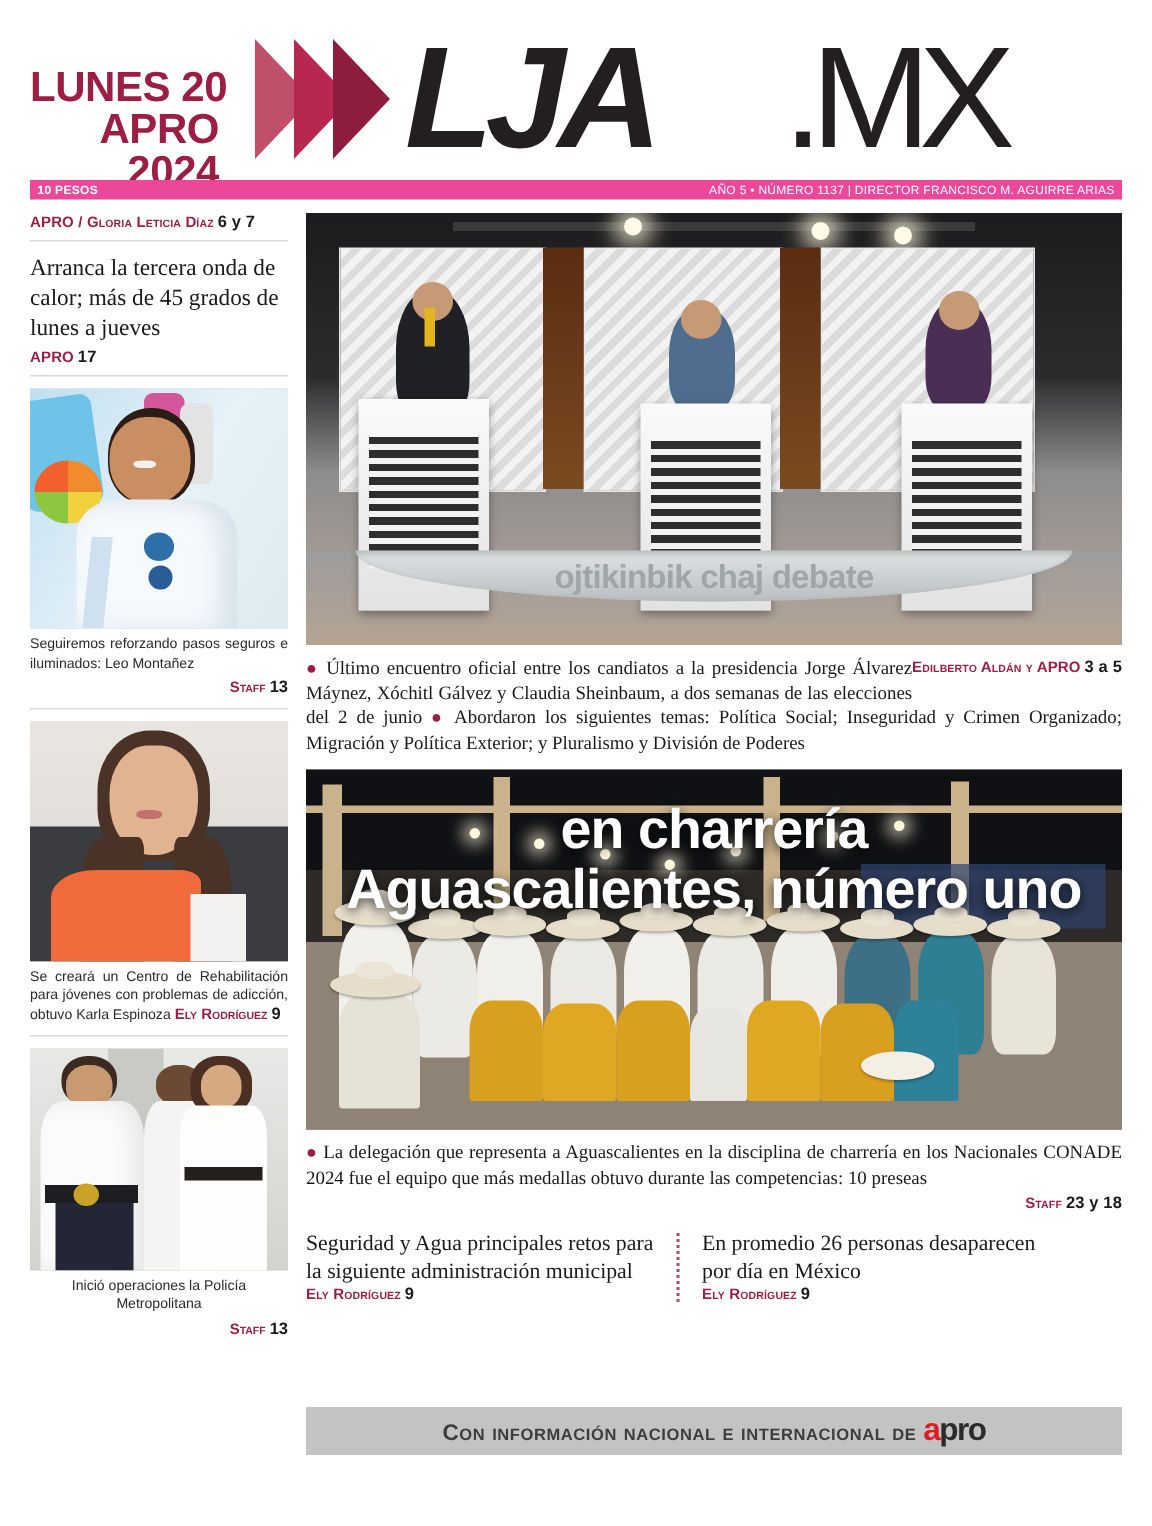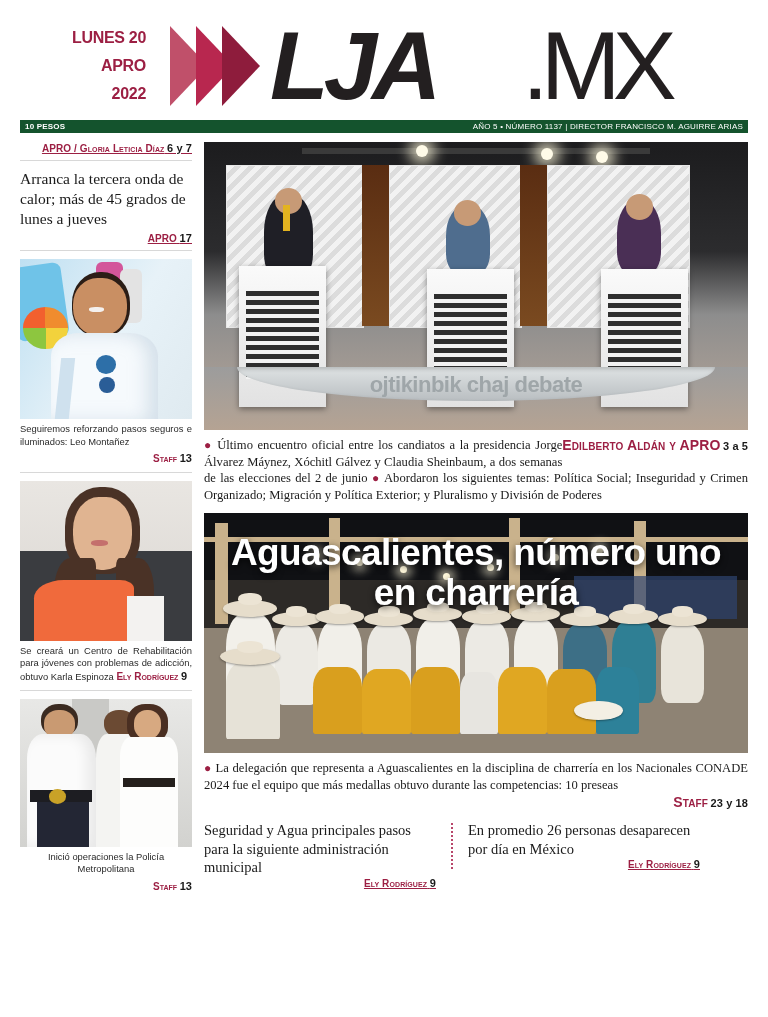--- a/index.html
+++ b/index.html
@@ -1,46 +1,46 @@
 <!DOCTYPE html>
 <html><head>
 <meta charset="utf-8">
 <style>
   html,body{margin:0;padding:0;background:#ffffff;}
   body{width:768px;height:1017px;overflow:hidden;font-family:"Liberation Serif",serif;}
   .page{position:relative;width:768px;height:1017px;background:#fff;}
 
   
   .masthead{position:absolute;left:0;top:0;width:768px;height:118px;}
-  .dateblock{position:absolute;left:20px;top:24px;width:126px;text-align:right;
-    font-family:"Liberation Sans",sans-serif;font-weight:bold;font-size:16px;line-height:28px;
+  .dateblock{position:absolute;left:20px;top:44px;width:126px;text-align:right;
+    font-family:"Liberation Sans",sans-serif;font-weight:bold;font-size:28px;line-height:28px;
     color:#9c1f43;letter-spacing:-0.3px;}
   .dateblock div{white-space:nowrap;}
 
   .logo{position:absolute;left:170px;top:18px;width:580px;height:100px;text-align:center;}
   .chev{position:absolute;top:8px;width:0;height:0;}
   .chev1{left:0;border-top:40px solid transparent;border-bottom:40px solid transparent;border-left:38px solid #c0506a;}
   .chev2{left:26px;border-top:40px solid transparent;border-bottom:40px solid transparent;border-left:38px solid #b8274f;}
   .chev3{left:52px;border-top:40px solid transparent;border-bottom:40px solid transparent;border-left:38px solid #8e1c3c;}
   .lja{position:absolute;left:100px;top:-2px;font-family:"Liberation Sans",sans-serif;
     font-weight:bold;font-style:italic;font-size:96px;line-height:100px;color:#231f20;letter-spacing:-5px;}
   .mx{position:absolute;left:352px;top:-2px;font-family:"Liberation Sans",sans-serif;
     font-weight:normal;font-size:96px;line-height:100px;color:#231f20;letter-spacing:-8px;}
 
-  .pricebar{position:absolute;left:20px;top:120px;width:728px;height:13px;background:#14532d;text-align:center;}
+  .pricebar{position:absolute;left:20px;top:120px;width:728px;height:13px;background:#ec4899;text-align:center;}
   .pricebar .lft{position:absolute;left:5px;top:1px;font-family:"Liberation Sans",sans-serif;
     font-weight:bold;font-size:8px;line-height:11px;color:#fff;letter-spacing:0.2px;}
   .pricebar .rgt{position:absolute;right:5px;top:1px;font-family:"Liberation Sans",sans-serif;
     font-weight:normal;font-size:8px;line-height:11px;color:#fff;letter-spacing:0.2px;}
 
   
   .leftcol{position:absolute;left:20px;top:142px;width:172px;}
   .lead-hl{font-family:"Liberation Serif",serif;font-size:15.5px;line-height:20px;color:#1a1a1a;margin:0 0 3px 0;}
-  .byline{font-family:"Liberation Sans",sans-serif;font-size:9px;text-align:right;color:#9c1f43;
-    font-weight:bold;letter-spacing:0.1px;margin-bottom:2px;text-decoration:underline;}
+  .byline{font-family:"Liberation Sans",sans-serif;font-size:9px;color:#9c1f43;
+    font-weight:bold;letter-spacing:0.1px;margin-bottom:2px;}
   .byline .sc{font-variant:small-caps;font-size:10px;}
   .byline .pg{color:#1a1a1a;font-size:11px;font-weight:bold;}
   .lrule{border-top:1px solid #d8d8d8;margin:6px 0 8px 0;}
 
   .photo{position:relative;width:172px;overflow:hidden;background:#cfcfcf;}
   .cap{font-family:"Liberation Sans",sans-serif;font-size:9.4px;line-height:12.6px;color:#2a2a2a;
     text-align:justify;margin-top:4px;}
   .cap .bl{font-family:"Liberation Sans",sans-serif;font-weight:bold;font-variant:small-caps;
     color:#9c1f43;font-size:10px;}
   .cap .pg{color:#1a1a1a;font-weight:bold;font-size:11px;}
@@ -50,21 +50,21 @@
   .maincol{position:absolute;left:204px;top:142px;width:544px;}
   .hero{position:relative;width:544px;overflow:hidden;background:#2a2a2a;}
   .hero-title{position:absolute;left:0;width:100%;text-align:center;
     font-family:"Liberation Sans",sans-serif;font-weight:bold;font-size:37px;line-height:40px;
     color:#fff;text-shadow:0 2px 7px rgba(0,0,0,.75);letter-spacing:-0.6px;}
   .summary{font-family:"Liberation Serif",serif;font-size:12.6px;line-height:16.6px;color:#1a1a1a;
     margin-top:7px;text-align:justify;}
   .bullet{color:#9c1f43;font-size:12px;}
   .sumby{font-family:"Liberation Sans",sans-serif;font-size:9px;font-weight:bold;color:#9c1f43;
     float:right;letter-spacing:0.1px;}
-  .sumby .sc{font-variant:small-caps;font-size:14px;}
+  .sumby .sc{font-variant:small-caps;font-size:10px;}
   .sumby .pg{color:#1a1a1a;font-size:11px;}
 
   .twocol{position:relative;margin-top:9px;height:52px;}
   .twocol .col{position:absolute;top:0;width:232px;}
   .twocol .c1{left:0;}
   .twocol .c2{left:264px;}
   .twocol h3{margin:0;font-family:"Liberation Serif",serif;font-weight:normal;
     font-size:14.5px;line-height:18.5px;color:#1a1a1a;}
   .vdiv{position:absolute;left:247px;top:2px;width:0;height:46px;
     border-left:2px dotted #b8466a;}
@@ -120,21 +120,21 @@
 </style>
 </head>
 <body>
 
 <div class="page">
 
   <div class="masthead">
     <div class="dateblock">
       <div>LUNES 20</div>
       <div>APRO</div>
-      <div>2022</div>
+      <div>2024</div>
     </div>
 
     <div class="logo">
       <span class="chev chev1"></span>
       <span class="chev chev2"></span>
       <span class="chev chev3"></span>
       <span class="lja">LJA</span>
       <span class="mx">.MX</span>
     </div>
 
@@ -340,47 +340,53 @@
         <div class="torso" style="left:54%;top:64%;width:9%;height:28%;background:#e0a722;border-radius:30% 30% 4% 4%;"></div>
         <div class="torso" style="left:63%;top:65%;width:9%;height:27%;background:#d99f1e;border-radius:30% 30% 4% 4%;"></div>
         <div class="torso" style="left:72%;top:64%;width:8%;height:28%;background:#2d8199;border-radius:30% 30% 4% 4%;"></div>
         <div class="hat" style="left:68%;top:78%;width:9%;height:8%;background:#f3efe4;"></div>
         <div class="torso" style="left:4%;top:62%;width:10%;height:32%;background:#e6e2d7;border-radius:30% 30% 4% 4%;"></div>
         <div class="hat" style="left:3%;top:56%;width:11%;height:7%;">
             <i></i>
           </div>
       </div>
       <div class="hero-title" style="top:20px;">
+        <div>en charrería</div>
         <div>Aguascalientes, número uno</div>
-        <div>en charrería</div>
       </div>
     </div>
 
     <div class="summary">
       <span class="bullet">●</span>
       <span>La delegación que representa a Aguascalientes en la disciplina de charrería en los Nacionales CONADE 2024 fue el equipo que más medallas obtuvo durante las competencias: 10 preseas</span>
       <span class="sumby" style="float:none;display:block;text-align:right;">
         <span class="sc">Staff</span>
         <span class="pg">23 y 18</span>
       </span>
     </div>
 
     <div class="twocol">
       <div class="col c1">
-        <h3>Seguridad y Agua principales pasos para la siguiente administración municipal</h3>
+        <h3>Seguridad y Agua principales retos para la siguiente administración municipal</h3>
         <div class="byline">
           <span class="sc">Ely Rodríguez</span>
           <span class="pg">9</span>
         </div>
       </div>
       <div class="vdiv"></div>
       <div class="col c2">
         <h3>En promedio 26 personas desaparecen por día en México</h3>
         <div class="byline">
           <span class="sc">Ely Rodríguez</span>
           <span class="pg">9</span>
         </div>
       </div>
     </div>
   </div>
 
+  <div class="footerbar">
+    <div class="ft">
+      <span>Con información nacional e internacional de</span>
+      <span class="apro"><span class="a">a</span><span class="pro">pro</span></span>
+    </div>
+  </div>
 
 </div>
 
 </body></html>

